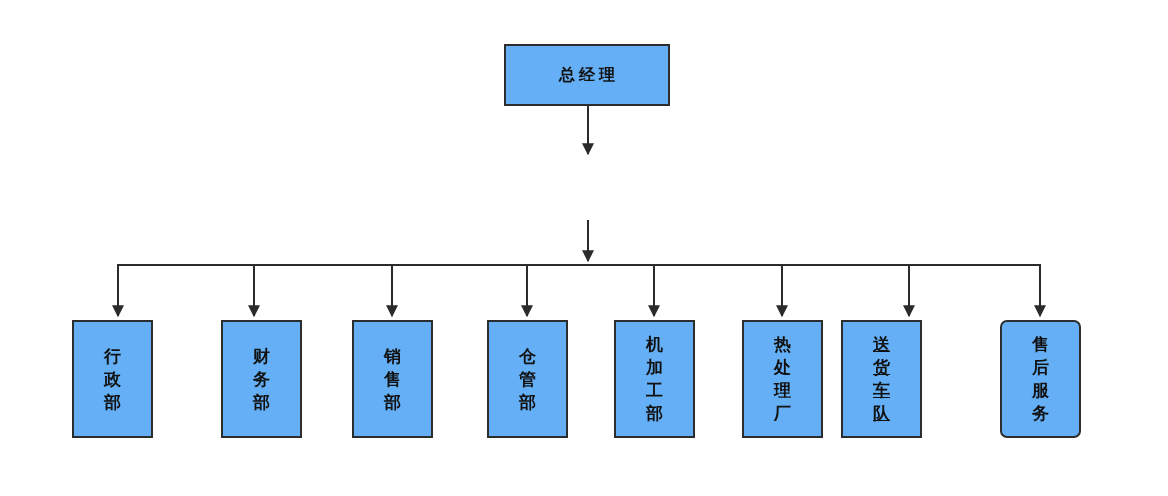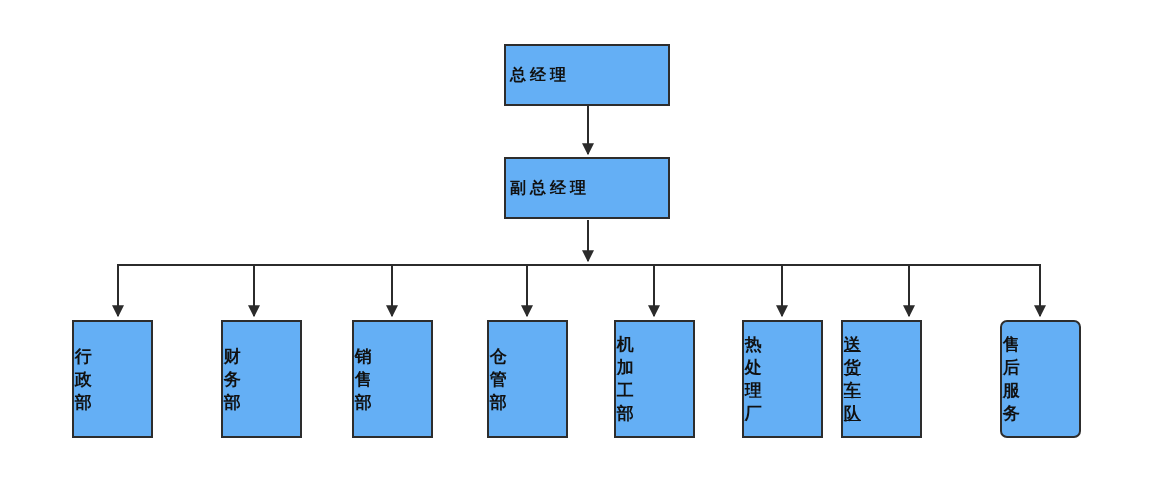--- a/index.html
+++ b/index.html
@@ -22,20 +22,21 @@
   }
   .connectors line { stroke: var(--connector, #2b2b2b); stroke-width: 2; }
   .connectors .arrowhead { fill: var(--connector, #2b2b2b); }
   .node {
     position: absolute;
     box-sizing: border-box;
     background: var(--node-fill, #64aff5);
     border: 2px solid var(--node-border, #2d2d2d);
     display: flex;
     align-items: center;
+    justify-content: center;
     color: var(--label, #111111);
     font-weight: 700;
   }
   .node-top {
     width: 166px; height: 62px;
     font-size: 16px;
     letter-spacing: 4px;
   }
   .node-top .label { text-indent: 4px; white-space: nowrap; }
   .node-dept {
@@ -77,23 +78,20 @@
     <line x1="654" y1="264" x2="654" y2="316" marker-end="url(#arrow)"></line>
     <line x1="782" y1="264" x2="782" y2="316" marker-end="url(#arrow)"></line>
     <line x1="909" y1="264" x2="909" y2="316" marker-end="url(#arrow)"></line>
     <line x1="1040" y1="264" x2="1040" y2="316" marker-end="url(#arrow)"></line>
   </svg>
 
   <div class="node node-top" style="left:504px; top:44px;">
     <span class="label">总经理</span>
   </div>
 
-  <div class="node node-top" style="left:504px; top:157px;">
-    <span class="label">副总经理</span>
-  </div>
 
   <div class="node node-dept" style="left:72px;">
     <span class="label">行政部</span>
   </div>
   <div class="node node-dept" style="left:221px;">
     <span class="label">财务部</span>
   </div>
   <div class="node node-dept" style="left:487px;">
     <span class="label">仓管部</span>
   </div>

